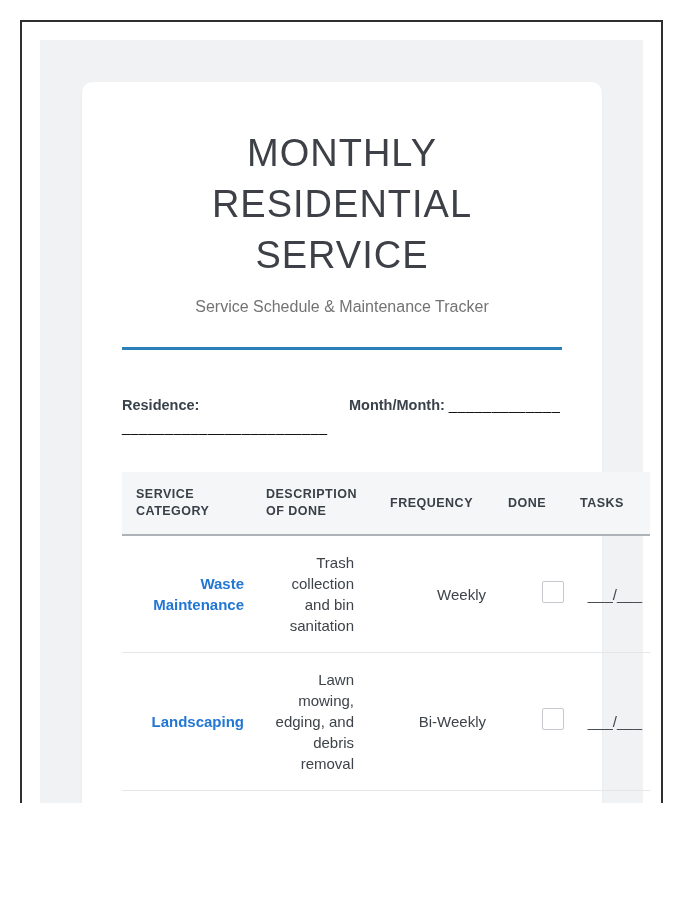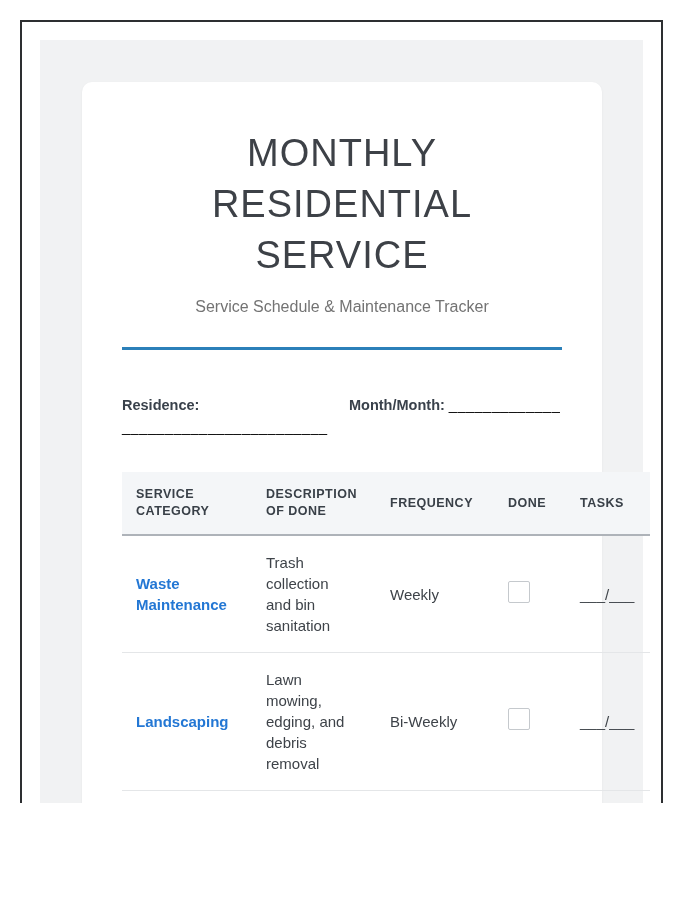--- a/index.html
+++ b/index.html
@@ -32,21 +32,21 @@
   .form .label { font-weight:700; color:#39414b; }
   .form .blank { color:#000000; letter-spacing:0.5px; }
   .form .block { display:block; }
 
   table.service { margin:34px 0 0 40px; width:528px; border-collapse:collapse;
     table-layout:fixed; }
   table.service th { background:#f4f6f8; color:#394048; font-size:12.5px; font-weight:700;
     letter-spacing:0.5px; text-align:left; vertical-align:middle;
     padding:14px 8px 14px 14px; line-height:17px; border-bottom:2px solid #aeb3b9; }
   table.service td { padding:16px 8px 16px 14px; font-size:15px; color:#3e4349;
-    vertical-align:middle; line-height:21px; border-bottom:1px solid #e4e6e8; }
+    vertical-align:middle; line-height:21px; border-bottom:1px solid #e4e6e8;text-align:right; }
   table.service tbody tr:last-child td { border-bottom:none; }
   table.service th:last-child, table.service td:last-child { padding-left:8px; }
 
   a.cat { color:#2377d4; font-weight:700; text-decoration:none; cursor:pointer; }
   .desc { max-width:88px; }
   .checkbox { display:inline-block; width:22px; height:22px; background:#ffffff;
     border:1px solid #c5c9cd; border-radius:2px; }
   td.date { color:#464c53; white-space:nowrap; }
 </style>
 </head>

